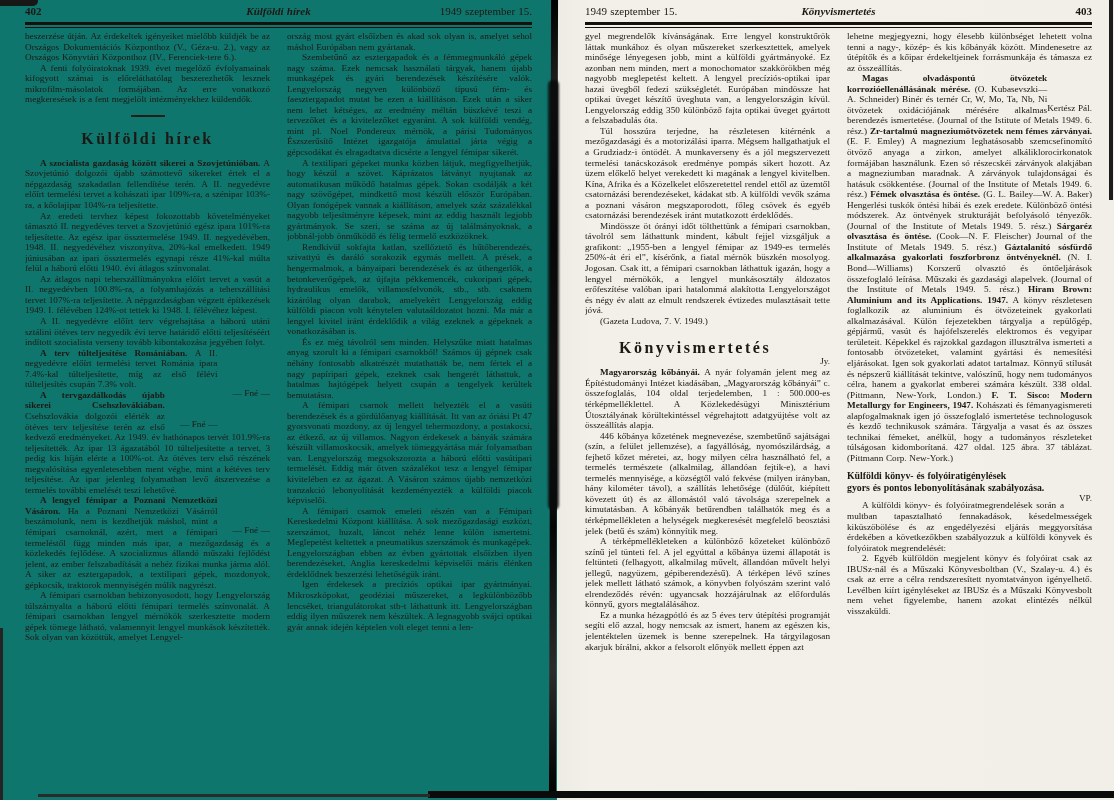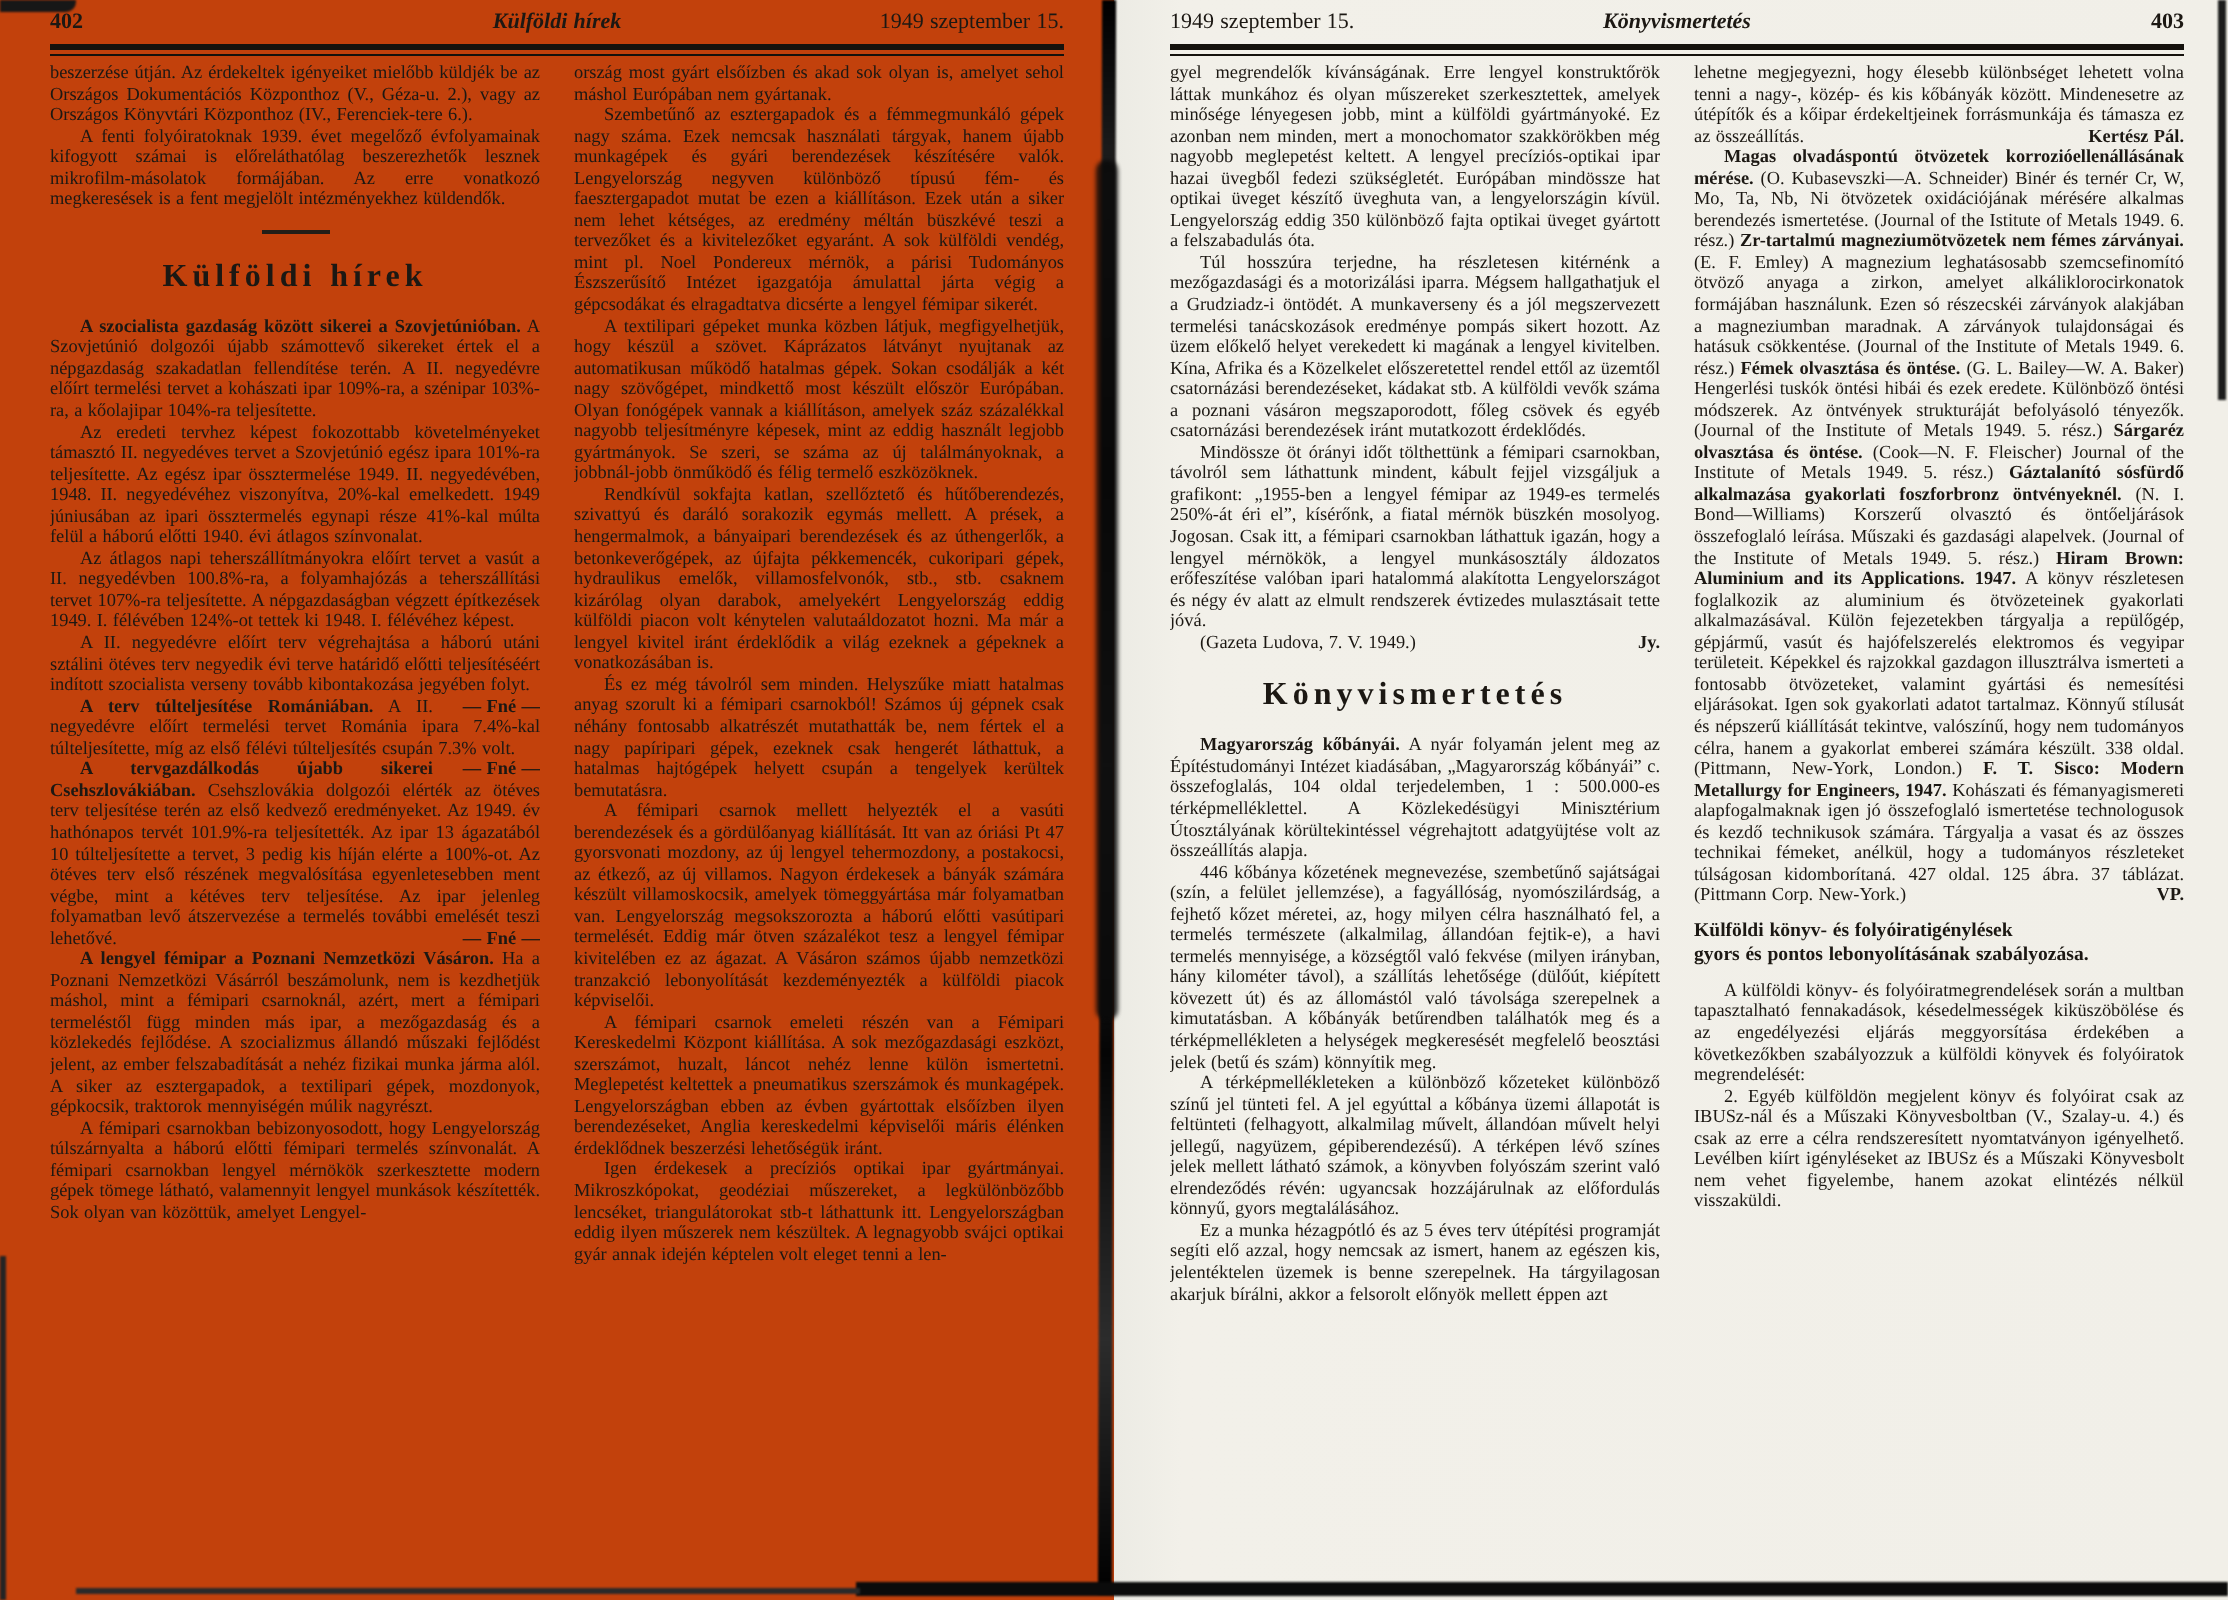--- a/index.html
+++ b/index.html
@@ -1,18 +1,18 @@
 <!DOCTYPE html>
 <html lang="hu"><head>
 <meta charset="utf-8">
 <style>
   html,body { margin:0; padding:0; background:#c9c6bf; }
   .scan {
     position:relative; width:1114px; height:800px; overflow:hidden;
-    background:#c2410c; color:#1c1813;
+    background:#0f766e; color:#1c1813;
     font-family:"Liberation Serif","DejaVu Serif",serif;
     font-size:9.2px; line-height:10.55px; word-spacing:0.4px;
   }
   .page { position:absolute; top:0; height:800px; width:557px; }
   .page.left { left:0; }
   .page.right { left:557px; background:linear-gradient(90deg,#ecebe4 0%,#f2f0e9 6%,#f1efe8 100%); }
 
   .pagehead { position:absolute; top:6px; height:14px; font-size:11px; }
   .page.left .pagehead { left:25px; right:25px; }
   .page.right .pagehead { left:28px; right:22px; }
@@ -30,21 +30,21 @@
     text-align:justify; hyphens:auto; }
   .page.left .c1 { left:25px; }
   .page.left .c2 { left:287px; }
   .page.right .c1 { left:28px; }
   .page.right .c2 { left:290px; }
 
   p { margin:0; }
   .para { text-indent:15px; }
   .cont { text-indent:0; }
   b, .lead { font-weight:bold; }
-  .sig { float:right; font-weight:bold; }
+  .sig { float:right; font-weight:normal;margin-top:40px; }
   .h1 { text-align:center; font-weight:bold; font-size:16px; line-height:18px;
         letter-spacing:2.5px; margin:13px 0 10px; text-indent:0; }
   .short-rule { width:34px; height:2px; background:#221e18; margin:10px auto 9px; }
   .sub { text-align:left; font-weight:bold; font-size:9.8px; line-height:12px; margin:7px 0 6px; text-indent:0; }
 
   
   .artifact { position:absolute; pointer-events:none; }
   .gutter-shadow { left:550px; top:0; width:7px; height:797px; background:
      linear-gradient(180deg,#000 0%,#222 12%,#000 30%,#333 48%,#050505 66%,#2c2c2c 84%,#000 100%);
      filter:blur(0.6px); transform:rotate(0.15deg); }

